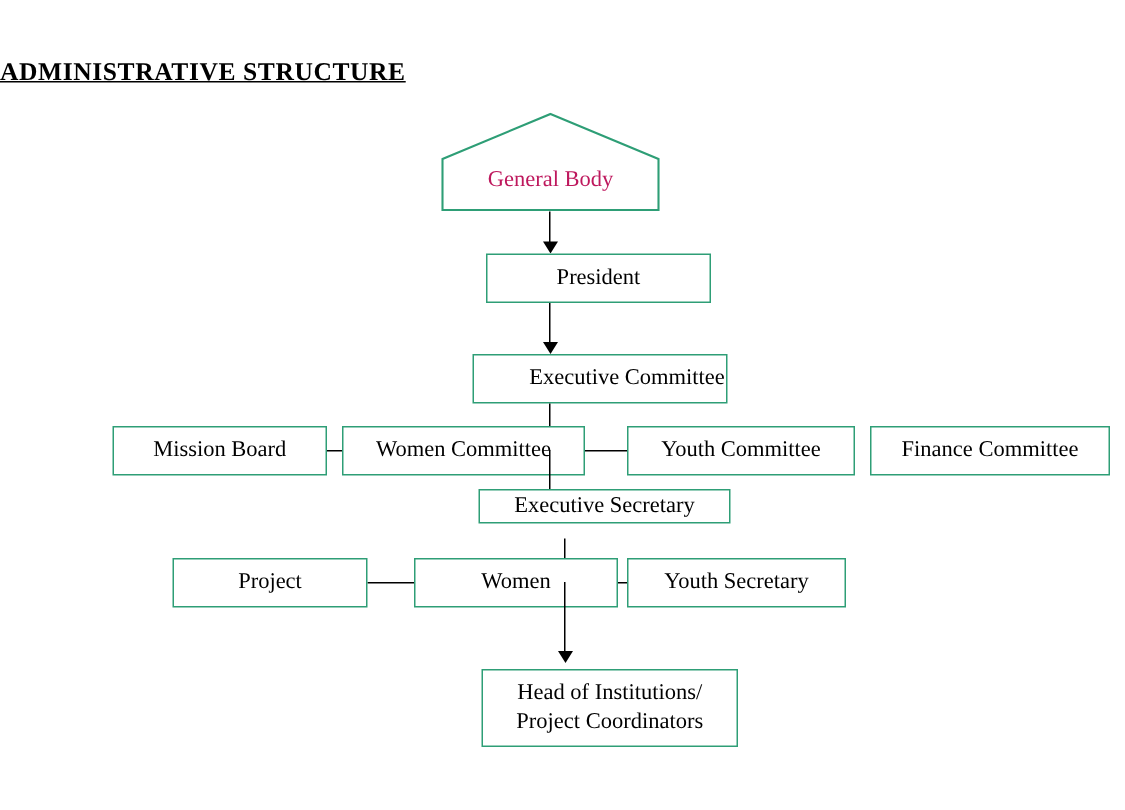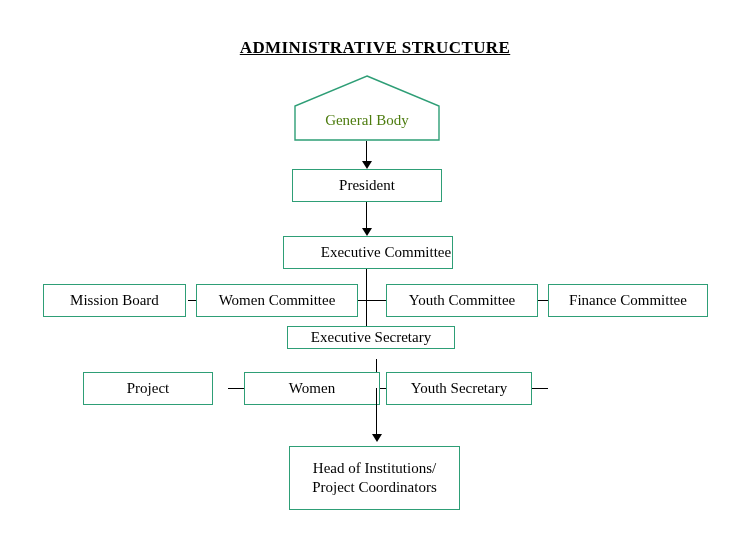--- a/index.html
+++ b/index.html
@@ -13,21 +13,20 @@
     height: 540px;
     background: #ffffff;
     font-family: "Liberation Serif", serif;
     overflow: hidden;
   }
   #title {
     position: absolute;
     top: 38px;
     left: 0;
     width: 750px;
-    text-align: center;
     font-family: "Liberation Serif", serif;
     font-size: 17px;
     font-weight: bold;
     letter-spacing: 0.4px;
     color: #000000;
     text-decoration: underline;
   }
   .node {
     position: absolute;
     box-sizing: border-box;
@@ -35,35 +34,36 @@
     background: #ffffff;
     color: #000000;
     font-family: "Liberation Serif", serif;
     font-size: 15px;
     display: flex;
     align-items: center;
     justify-content: center;
     text-align: center;
     line-height: 1.25;
     white-space: pre-line;
+    margin-left: 32px;
   }
   .house {
     position: absolute;
   }
   .house svg {
     display: block;
   }
   .house-label {
     position: absolute;
     left: 0;
     width: 100%;
     text-align: center;
     font-family: "Liberation Serif", serif;
     font-size: 15px;
-    color: #4d7c0f;
+    color: #be185d;
   }
   .conn {
     position: absolute;
     background: #000000;
   }
   .v-line { width: 1.4px; }
   .h-line { height: 1.4px; }
   .arrow {
     position: absolute;
     width: 0;
@@ -112,16 +112,16 @@
   <div class="conn v-line" style="left:376px; top:359px; height:30px;"></div>
   <div class="conn h-line" style="left:228px; top:388px; width:320px;"></div>
 
   <div class="node" style="left:83px; top:372px; width:130px; height:33px;">Project</div>
   <div class="node" style="left:244px; top:372px; width:136px; height:33px;">Women</div>
   <div class="node" style="left:386px; top:372px; width:146px; height:33px;">Youth Secretary</div>
 
   <div class="conn v-line" style="left:376px; top:388px; height:52px;"></div>
   <div class="arrow" style="left:372px; top:434px;"></div>
 
-  <div class="node" style="left:289px; top:446px; width:171px; height:64px; flex-direction:column; justify-content:center;text-align:center;">Head of Institutions/
+  <div class="node" style="left:289px; top:446px; width:171px; height:52px; flex-direction:column; justify-content:center;text-align:center;">Head of Institutions/
 Project Coordinators</div>
 
 </div>
 
 </body></html>

